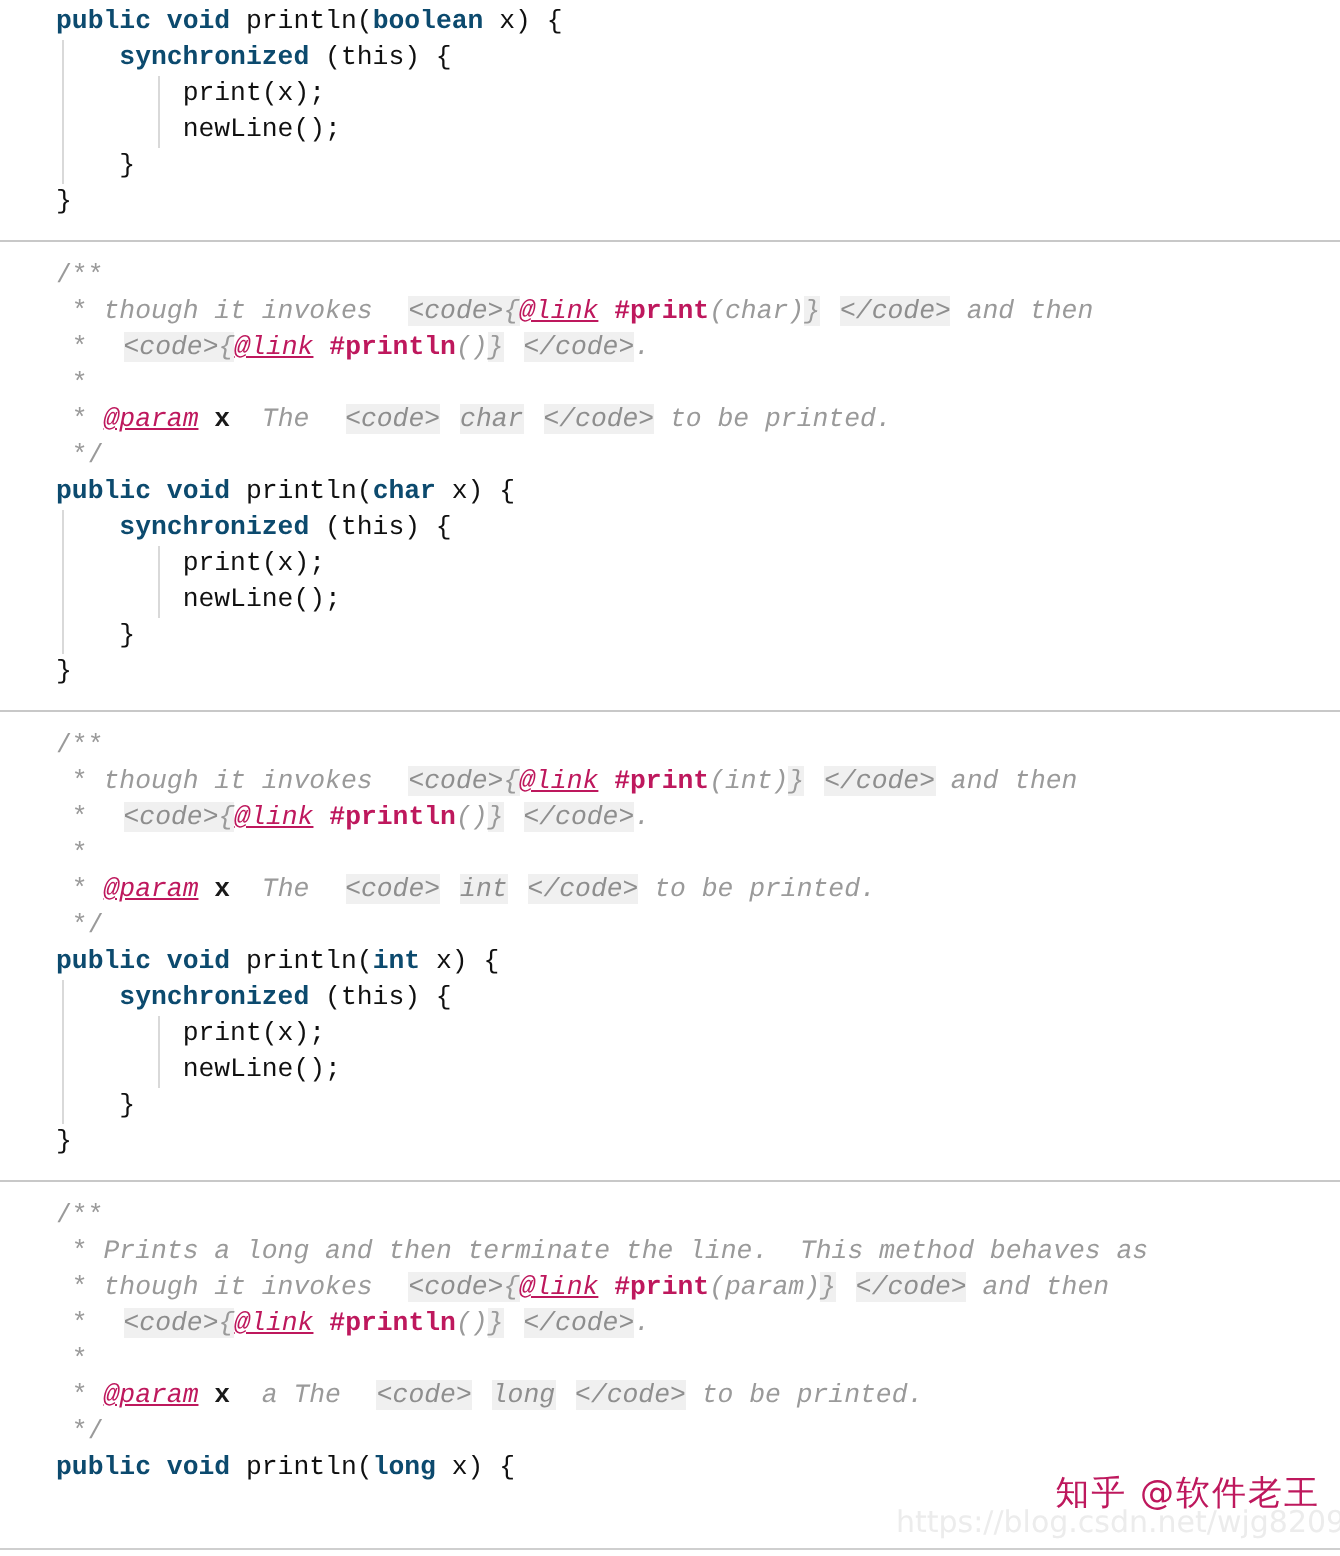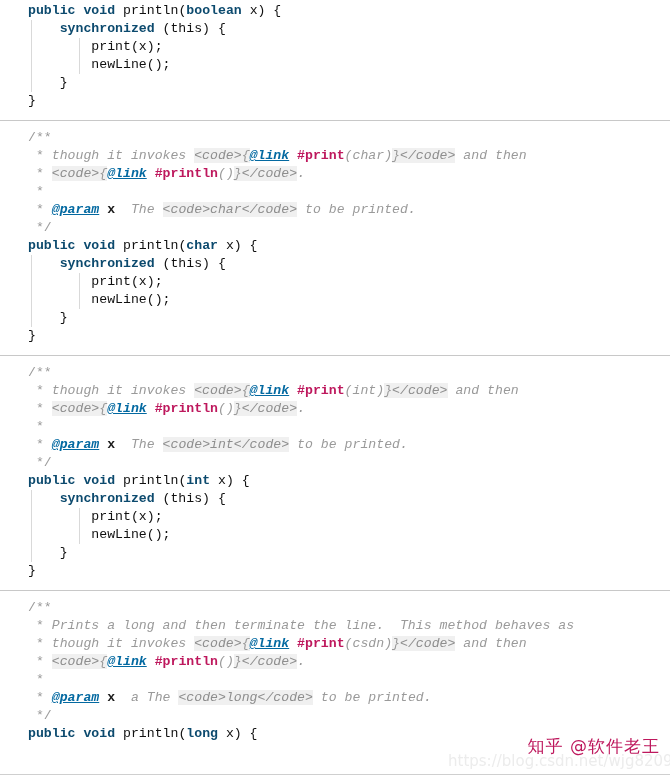--- a/index.html
+++ b/index.html
@@ -78,24 +78,25 @@
     font-style: italic;
   }
   .cmt-plain {
     color: #9a9a9a;
     font-style: normal;
   }
   .tag {
     color: #8e8e8e;
     font-style: italic;
     background: #f0f0f0;
+    margin-left: 10px;
   }
   .link {
-    color: #0369a1;
-    font-weight: bold;
+    color: #be185d;
+    font-weight: normal;
     font-style: italic;
     text-decoration: underline;
   }
   .ref {
     color: #be185d;
     font-weight: bold;
     font-style: normal;
   }
   .param-name {
     color: #1a1a1a;
@@ -192,21 +193,21 @@
           <div class="line guide2">        <span class="id">newLine</span><span class="punct">();</span></div>
           <div class="line guide1">    <span class="punct">}</span></div>
           <div class="line"><span class="punct">}</span></div>
         </div>
       </div>
       <div class="divider"></div>
       <div class="code-block">
         <div style="padding-top: 8px;">
           <div class="line"><span class="cmt-plain">/**</span></div>
           <div class="line"><span class="cmt-plain"> * </span><span class="cmt">Prints a long and then terminate the line.  This method behaves as</span></div>
-          <div class="line"><span class="cmt-plain"> * </span><span class="cmt">though it invokes </span><span class="tag">&lt;code&gt;</span><span class="brace">{</span><span class="link">@link</span><span class="cmt"> </span><span class="ref">#print</span><span class="cmt">(csdn)</span><span class="brace">}</span><span class="tag">&lt;/code&gt;</span><span class="cmt"> and then</span></div>
+          <div class="line"><span class="cmt-plain"> * </span><span class="cmt">though it invokes </span><span class="tag">&lt;code&gt;</span><span class="brace">{</span><span class="link">@link</span><span class="cmt"> </span><span class="ref">#print</span><span class="cmt">(param)</span><span class="brace">}</span><span class="tag">&lt;/code&gt;</span><span class="cmt"> and then</span></div>
           <div class="line"><span class="cmt-plain"> * </span><span class="tag">&lt;code&gt;</span><span class="brace">{</span><span class="link">@link</span><span class="cmt"> </span><span class="ref">#println</span><span class="cmt">()</span><span class="brace">}</span><span class="tag">&lt;/code&gt;</span><span class="cmt">.</span></div>
           <div class="line"><span class="cmt-plain"> *</span></div>
           <div class="line"><span class="cmt-plain"> * </span><span class="link">@param</span><span class="cmt"> </span><span class="param-name">x</span><span class="cmt">  a The </span><span class="tag">&lt;code&gt;</span><span class="tag">long</span><span class="tag">&lt;/code&gt;</span><span class="cmt"> to be printed.</span></div>
           <div class="line"><span class="cmt-plain"> */</span></div>
         </div>
         <div style="padding-bottom: 10px;">
           <div class="line"><span class="kw">public</span><span class="punct"> </span><span class="kw">void</span><span class="punct"> </span><span class="id">println</span><span class="punct">(</span><span class="kw">long</span><span class="punct"> x) {</span></div>
         </div>
       </div>
     </div>

